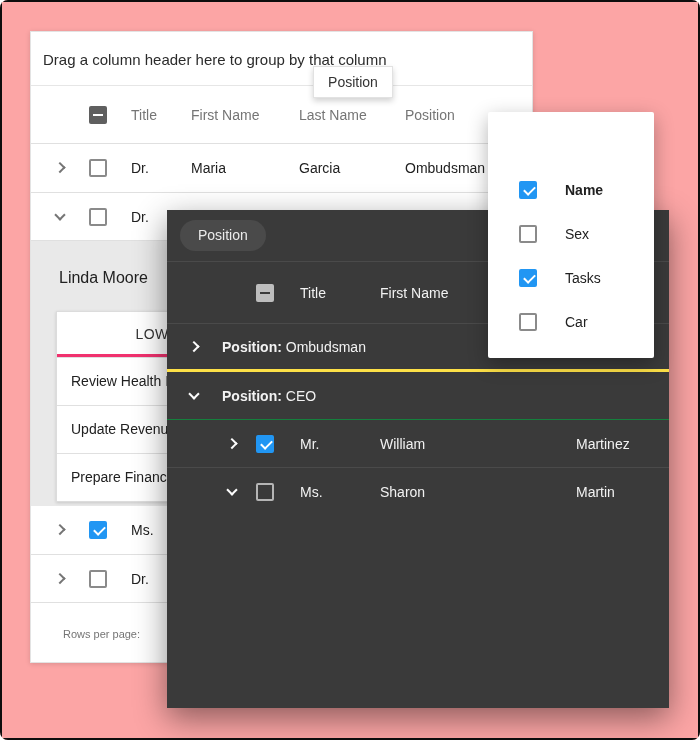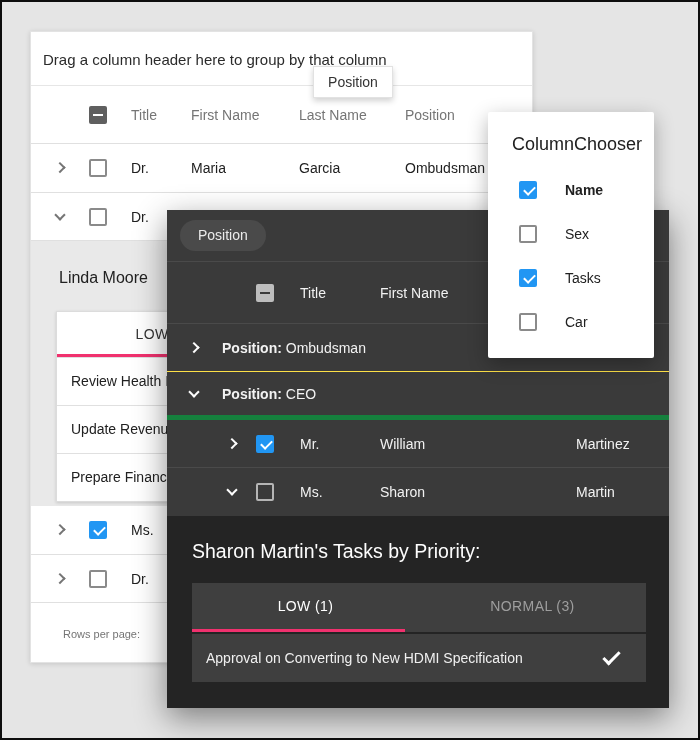--- a/index.html
+++ b/index.html
@@ -1,17 +1,17 @@
 <!DOCTYPE html>
 <html><head>
 <meta charset="utf-8">
 <style>
   * { margin:0; padding:0; box-sizing:border-box; }
   body { background:#fff; font-family:"Liberation Sans", sans-serif; }
-  #app { position:relative; width:700px; height:740px; background:#e5e5e5; overflow:hidden; }
+  #app { position:relative; width:700px; height:740px; background:#fca5a5; overflow:hidden;border-radius:8px; }
   .frame { position:absolute; inset:0; border:2px solid #0d0d0d; z-index:60; pointer-events:none; }
 
   
   .cell { position:absolute; top:50%; transform:translateY(-50%); font-size:14px; color:#212121; white-space:nowrap; }
   .chv { position:absolute; width:8px; height:8px; border-right:2px solid #757575; border-bottom:2px solid #757575; top:50%; }
   .chv.right { transform:translateY(-55%) rotate(-45deg); }
   .chv.down  { transform:translateY(-75%) rotate(45deg); }
   .chv.white { border-color:#fdfdfd; }
   .cb { position:absolute; width:18px; height:18px; border:2px solid #8a8a8a; border-radius:2px; top:50%; transform:translateY(-50%); }
   .cb.dark-border { border-color:#b5b5b5; }
@@ -56,22 +56,22 @@
 
   
   .dgp { position:absolute; left:167px; top:210px; width:502px; height:498px; background:#3a3a3a;
          box-shadow:0 10px 30px rgba(0,0,0,.45); z-index:3; color:#fff; }
   .dg-row { position:absolute; left:0; right:0; }
   .dg-group-panel { top:0; height:52px; border-bottom:1px solid #4a4a4a; }
   .dg-chip { position:absolute; left:13px; top:10px; height:31px; line-height:31px; padding:0 18px;
              background:#4a4a4a; border-radius:16px; color:#ebebeb; font-size:14px; }
   .dg-head { top:52px; height:62px; border-bottom:1px solid #4a4a4a; }
   .dg-head .cell { color:#a9a9a9; }
-  .dg-g1 { top:114px; height:48px; border-bottom:1px solid #fde047; }
-  .dg-g2 { top:162px; height:48px; border-bottom:5px solid #15803d; }
+  .dg-g1 { top:114px; height:48px; border-bottom:3px solid #fde047; }
+  .dg-g2 { top:162px; height:48px; border-bottom:1px solid #15803d; }
   .dg-d1 { top:210px; height:48px; border-bottom:1px solid #4a4a4a; }
   .dg-d2 { top:258px; height:48px; }
   .dgp .cell { color:#f2f2f2; }
   .dg-gkey { font-weight:bold; }
   .d-chv1 { left:23px; } .d-gtext { left:55px; } .d-chv2 { left:61px; } .d-cb { left:89px; }
   .d-title { left:133px; } .d-first { left:213px; } .d-last { left:409px; }
   .dg-detail { position:absolute; left:0; right:0; top:306px; height:192px; background:#242424; }
   .dg-detail-title { position:absolute; left:25px; top:24px; font-size:19.5px; color:#fdfdfd; white-space:nowrap; }
   .dg-tabs { position:absolute; left:25px; top:67px; width:454px; height:49px; background:#3f3f3f; display:flex; }
   .dg-tab { flex:1; text-align:center; line-height:47px; font-size:14px; letter-spacing:.4px; }
@@ -189,36 +189,23 @@
     </div>
 
     <div class="dg-row dg-d2">
       <span class="chv down white d-chv2"></span>
       <span class="cb dark-border d-cb"></span>
       <span class="cell d-title">Ms.</span>
       <span class="cell d-first">Sharon</span>
       <span class="cell d-last">Martin</span>
     </div>
 
-    <div class="dg-detail">
-      <div class="dg-detail-title">Sharon Martin's Tasks by Priority:</div>
-      <div class="dg-tabs">
-        <span class="dg-tab active">LOW (1)</span>
-        <span class="dg-tab inactive">NORMAL (3)</span>
-        <span class="dg-tabs-underline" style="background:#f0316e;"></span>
-      </div>
-      <div class="dg-taskrow">
-        <span class="cell">Approval on Converting to New HDMI Specification</span>
-        <span class="task-check"></span>
-      </div>
-    </div>
   </section>
 
   <section class="chooser">
-    <div class="chooser-title">ColumnChooser</div>
 
     <div class="chooser-item ci0">
       <span class="cb checked"></span>
       <span class="cell">Name</span>
     </div>
     <div class="chooser-item ci1">
       <span class="cb"></span>
       <span class="cell">Sex</span>
     </div>
     <div class="chooser-item ci2">

